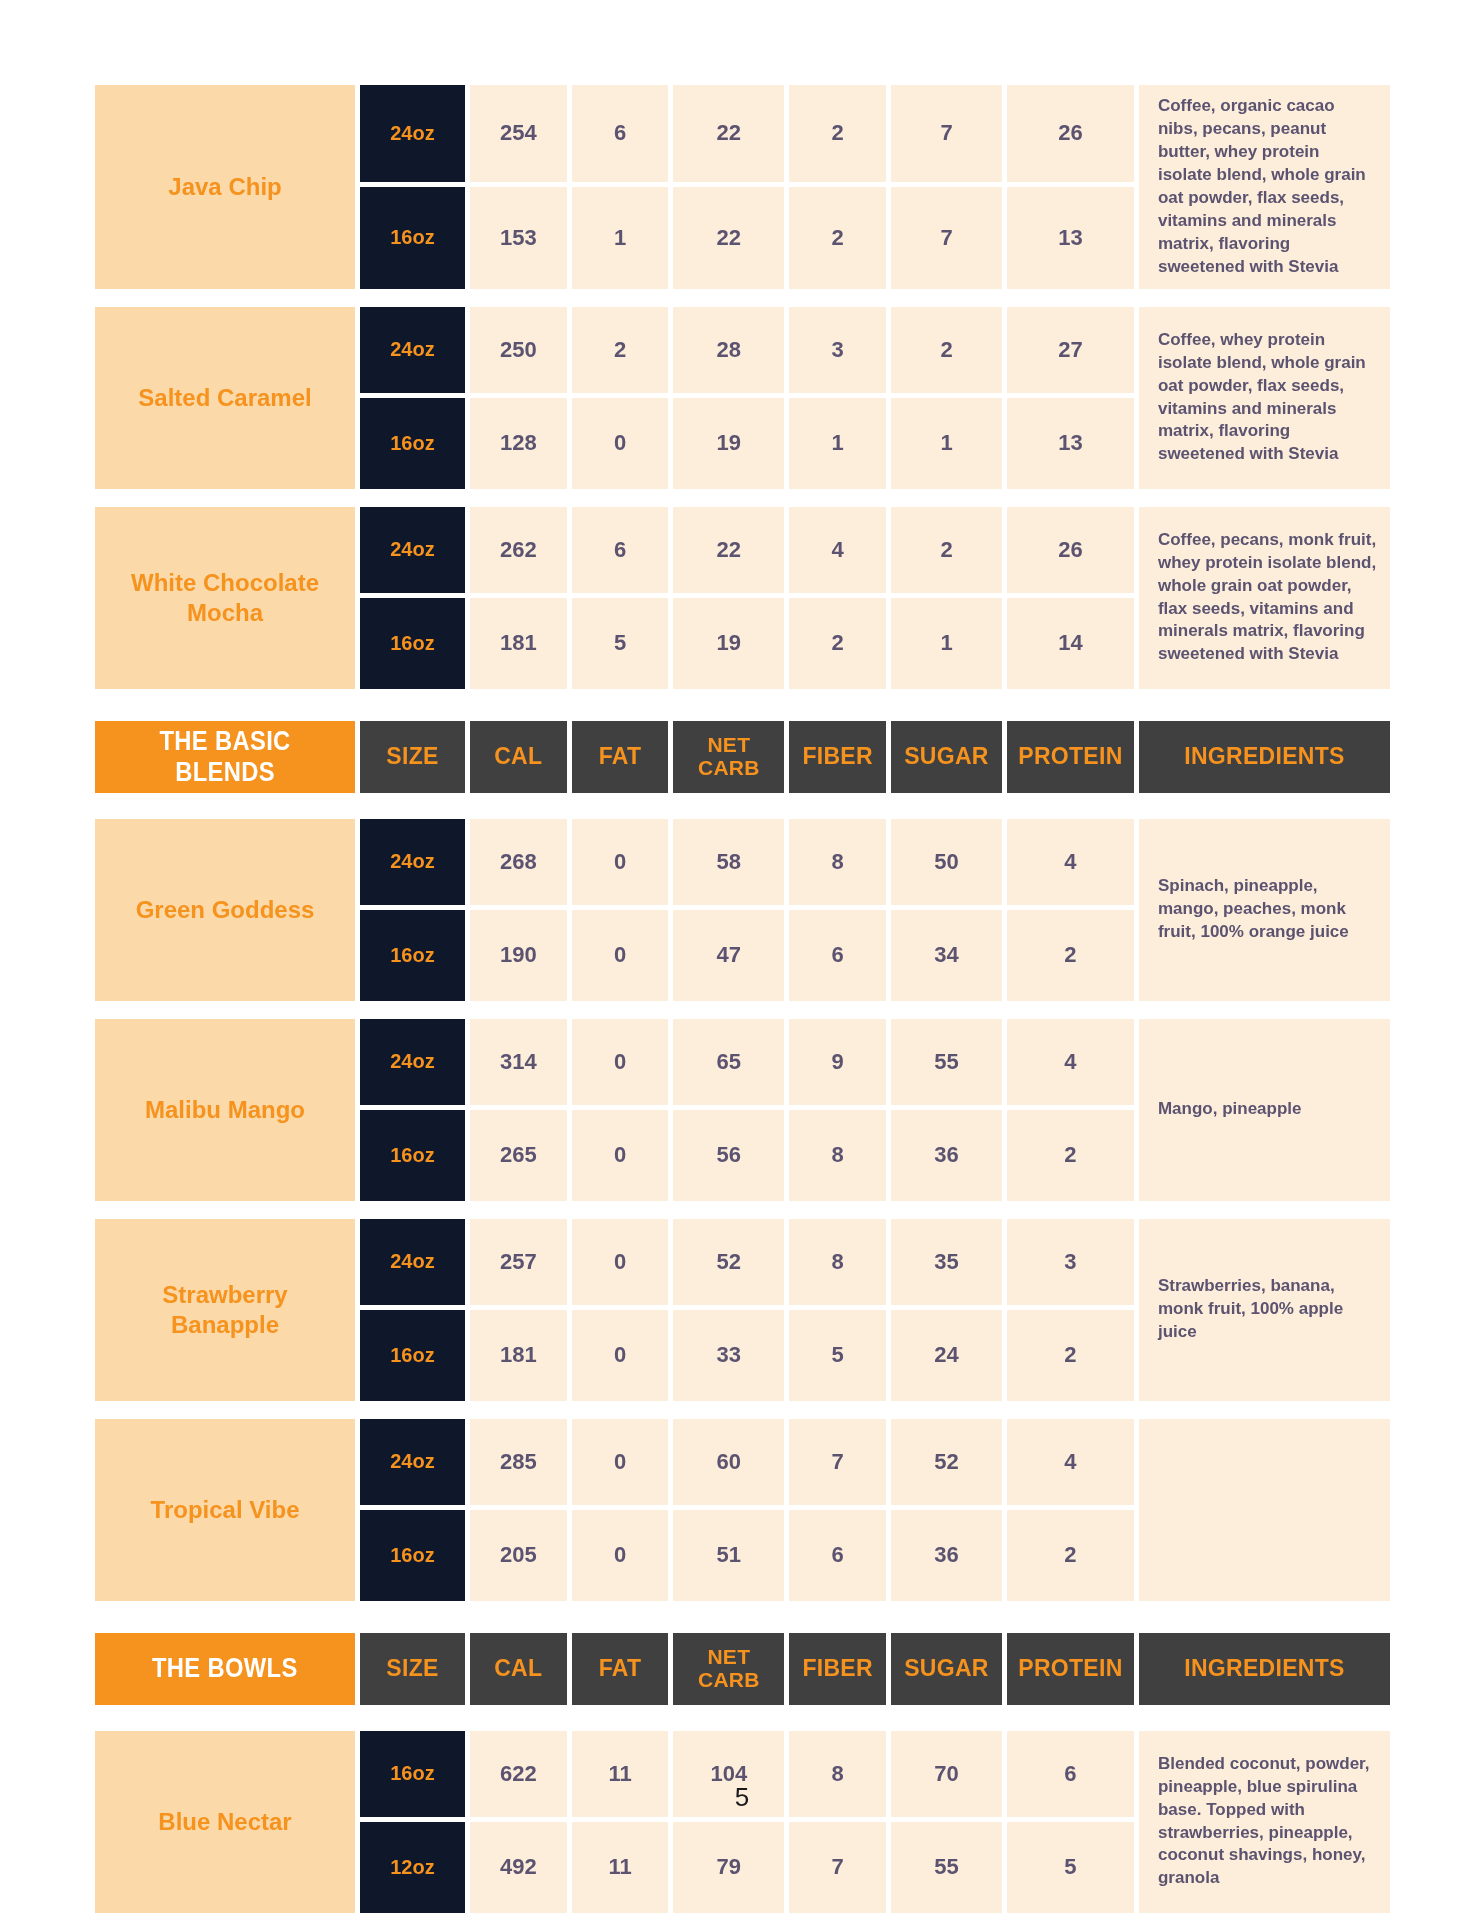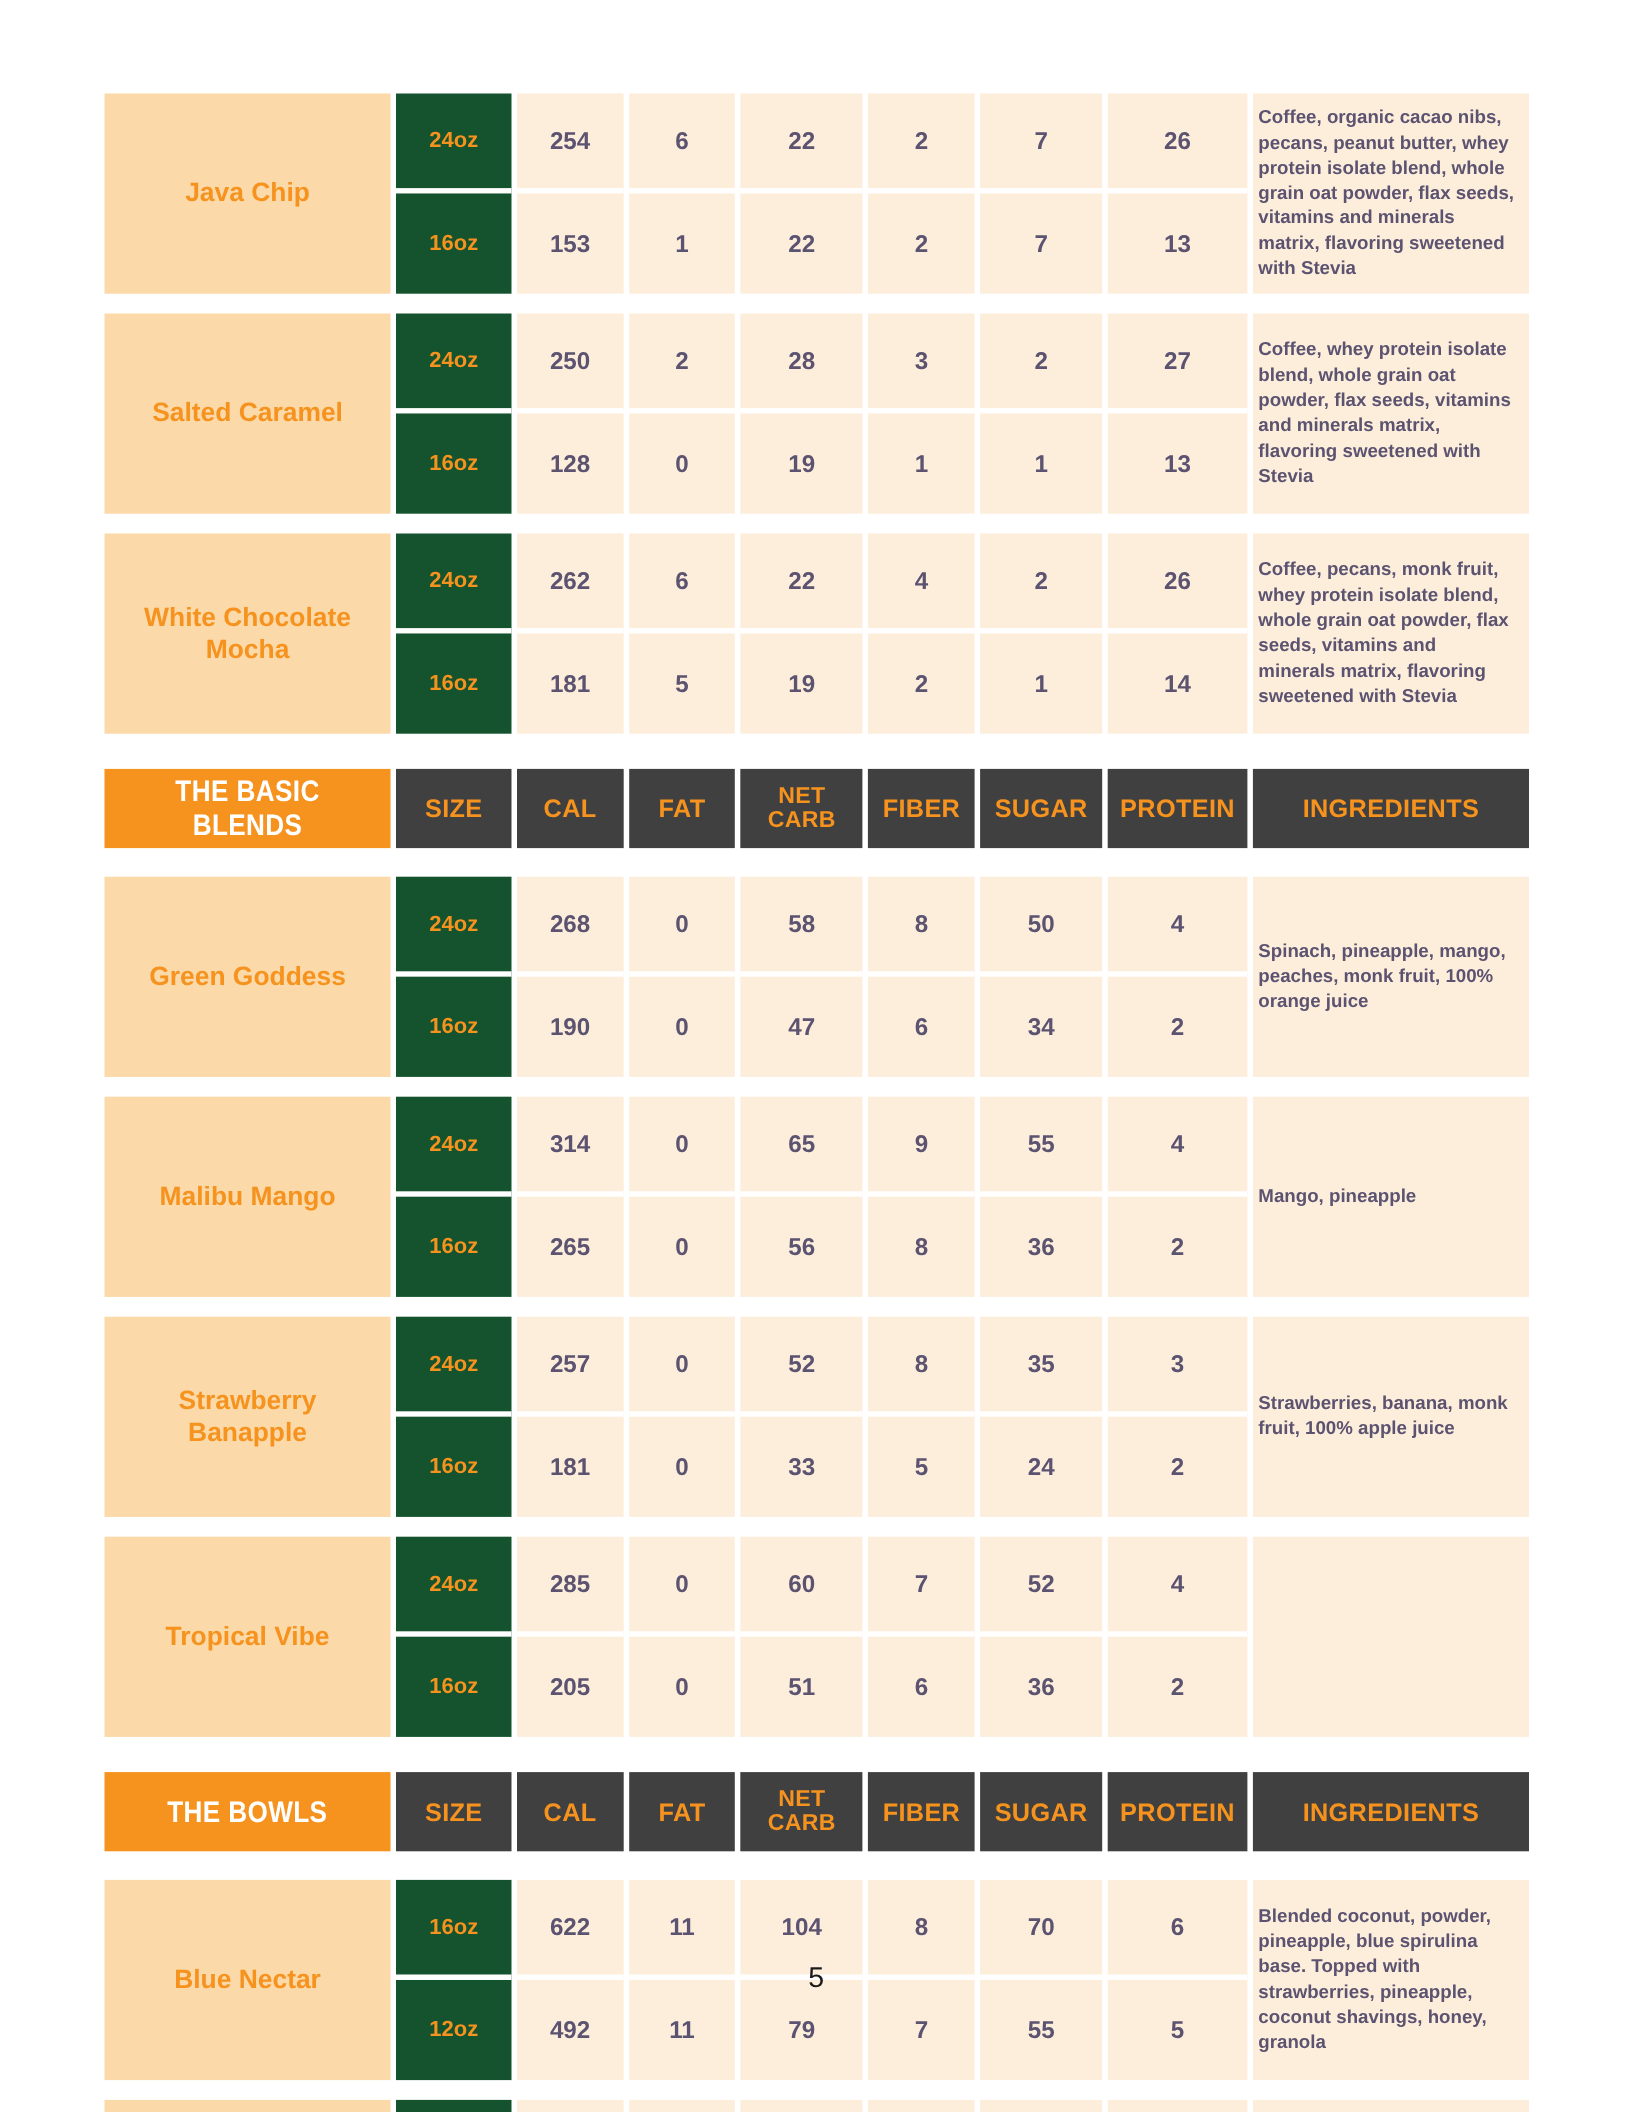--- a/index.html
+++ b/index.html
@@ -76,21 +76,21 @@
     background: #FBD9A8;
     color: #F6921E;
     font-weight: 700;
     font-size: 24px;
     text-align: center;
     vertical-align: middle;
     line-height: 1.22;
     padding: 6px 24px;
   }
   .size-cell {
-    background: #14532d;
+    background: #0f172a;
     color: #F6921E;
     font-weight: 700;
     font-size: 20px;
     text-align: center;
     vertical-align: middle;
     height: 91px;
   }
   .num-cell {
     background: #FDEEDC;
     color: #5B5370;
@@ -101,21 +101,21 @@
     height: 91px;
   }
   .ing-cell {
     background: #FDEEDC;
     color: #5B5370;
     font-weight: 700;
     font-size: 17px;
     line-height: 1.35;
     text-align: left;
     vertical-align: middle;
-    padding: 10px 12px 10px 5px;
+    padding: 10px 12px 10px 19px;
   }
   .ing-cell.empty { background: #FDEEDC; }
 
   
   tr.sub-top td.size-cell,
   tr.sub-top td.num-cell { border-bottom: 5px solid #ffffff; }
 
   .page-number {
     position: absolute;
     left: 0; right: 0;

